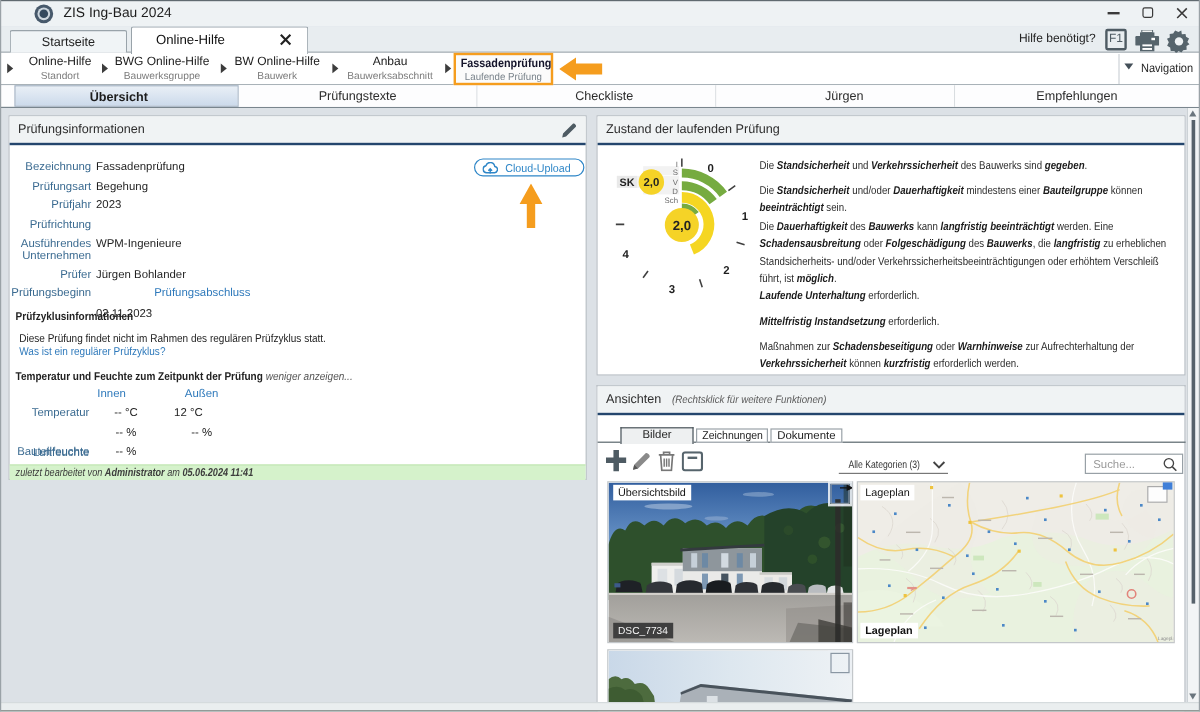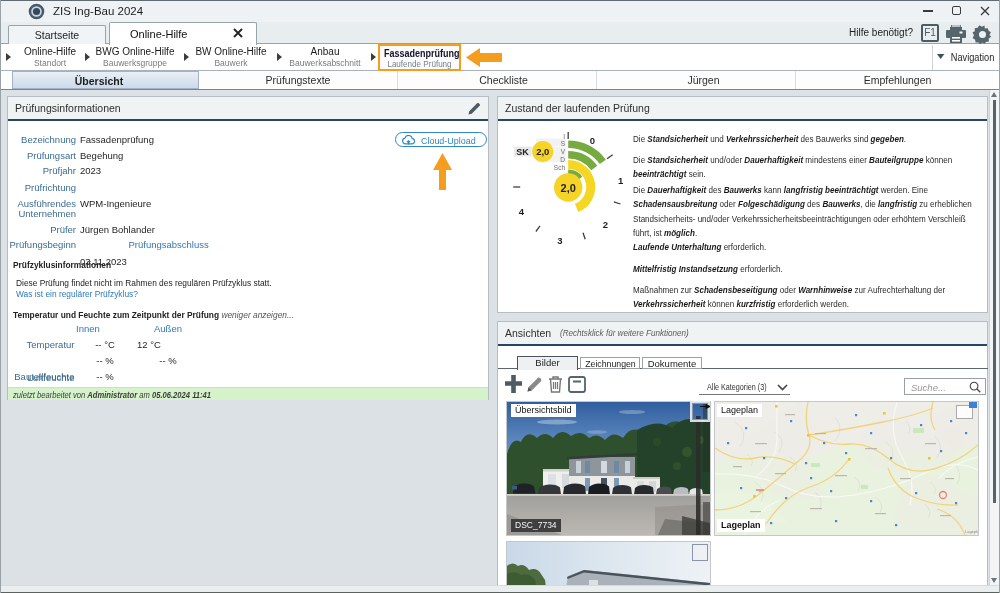--- a/index.html
+++ b/index.html
@@ -158,25 +158,25 @@
  <div style="position:absolute;left:25px;top:2px;font-size:9.5px;color:#2e86c7;transform:scaleX(.94);transform-origin:0 0;white-space:nowrap">Cloud-Upload</div>
 </div>
 <svg class="abs" style="left:432px;top:153px" width="21" height="37" viewBox="0 0 21 37">
  <path d="M10.5 0L20 17h-6v20H7V17H1z" fill="#f59d1e"></path>
 </svg>
 
 <div class="ln" style="left:13px;top:258.5px;font-weight:bold">Prüfzyklusinformationen</div>
 <div class="ln" style="left:16px;top:276.5px">Diese Prüfung findet nicht im Rahmen des regulären Prüfzyklus statt.</div>
 <div class="ln link" style="left:15.5px;top:287.5px">Was ist ein regulärer Prüfzyklus?</div>
 <div class="ln" style="left:12.5px;top:309px"><b>Temperatur und Feuchte zum Zeitpunkt der Prüfung</b> <i style="color:#555">weniger anzeigen...</i></div>
-<div class="lbl" style="left:76px;top:323px;width:70px;text-align:left;color:#2e79bb">Innen</div>
+<div class="lbl" style="left:58px;top:323px;width:70px;text-align:center;color:#2e79bb">Innen</div>
 <div class="lbl" style="left:133px;top:323px;width:70px;text-align:center;color:#2e79bb">Außen</div>
 <div class="lbl" style="left:0px;top:339px;width:74.5px">Temperatur</div>
 <div class="val" style="left:70px;top:339px;width:70px;text-align:center">-- °C</div>
-<div class="val" style="left:137px;top:339px;width:70px;text-align:left">12 °C</div>
+<div class="val" style="left:122px;top:339px;width:70px;text-align:center">12 °C</div>
 <div class="lbl" style="left:0px;top:372px;width:74.5px">Luftfeuchte</div>
 <div class="val" style="left:70px;top:355px;width:70px;text-align:center">-- %</div>
 <div class="val" style="left:133px;top:355px;width:70px;text-align:center">-- %</div>
 <div class="lbl" style="left:0px;top:371px;width:74.5px">Bauteilfeuchte</div>
 <div class="val" style="left:70px;top:371px;width:70px;text-align:center">-- %</div>
 <div class="abs" style="left:8px;top:386.5px;width:480px;height:13px;background:#d5f2cb;border-top:1px solid #c4e6b6;font-size:9.5px;font-style:italic;color:#3c3c3c;padding-left:5px;line-height:13px"><span style="display:inline-block;transform:scaleX(.8);transform-origin:0 0;white-space:nowrap">zuletzt bearbeitet von <b>Administrator</b> am <b>05.06.2024 11:41</b></span></div>
 
 <div class="panel" style="left:497px;top:96px;width:491px;height:217px">
  <div class="phead">Zustand der laufenden Prüfung</div>
 </div>
@@ -255,21 +255,21 @@
 <svg class="abs" style="left:568px;top:376px" width="18" height="17" viewBox="0 0 18 17">
  <rect x="1" y="1" width="16" height="15" rx="2" fill="none" stroke="#56646c" stroke-width="1.8"></rect>
  <rect x="5" y="4.5" width="8" height="2" fill="#56646c"></rect>
 </svg>
 <div class="abs" style="left:699px;top:394px;width:91px;height:1px;background:#777"></div>
 <div class="abs" style="left:707px;top:382px;font-size:9px;color:#333;transform:scaleX(.8);transform-origin:0 0;white-space:nowrap">Alle Kategorien (3)</div>
 <svg class="abs" style="left:777px;top:384px" width="11" height="7" viewBox="0 0 11 7">
     <path d="M1 1l4.5 4.5L10 1" fill="none" stroke="#444" stroke-width="1.6"></path>
   </svg>
 <div class="abs" style="left:904px;top:377.5px;width:82px;height:17.5px;border:1px solid #98a0a6;background:#fff">
- <div style="position:absolute;left:6px;top:3px;font-size:9.5px;font-style:italic;color:#999">Suche...</div>
+ <div style="position:absolute;left:6px;top:3px;font-size:9.5px;color:#999">Suche...</div>
  <svg style="position:absolute;right:4px;top:2.5px" width="12" height="12" viewBox="0 0 13 13">
       <circle cx="5.5" cy="5.5" r="4.2" fill="none" stroke="#444" stroke-width="1.2"></circle>
       <line x1="8.7" y1="8.7" x2="12.2" y2="12.2" stroke="#444" stroke-width="1.4"></line>
     </svg>
 </div>
 
 <div class="thumb" style="left:506px;top:401px;width:205px;height:135px">
 <svg width="203" height="133" viewBox="0 0 203 133">
  <defs>
   <linearGradient id="sky" x1="0" y1="0" x2="0" y2="1">

